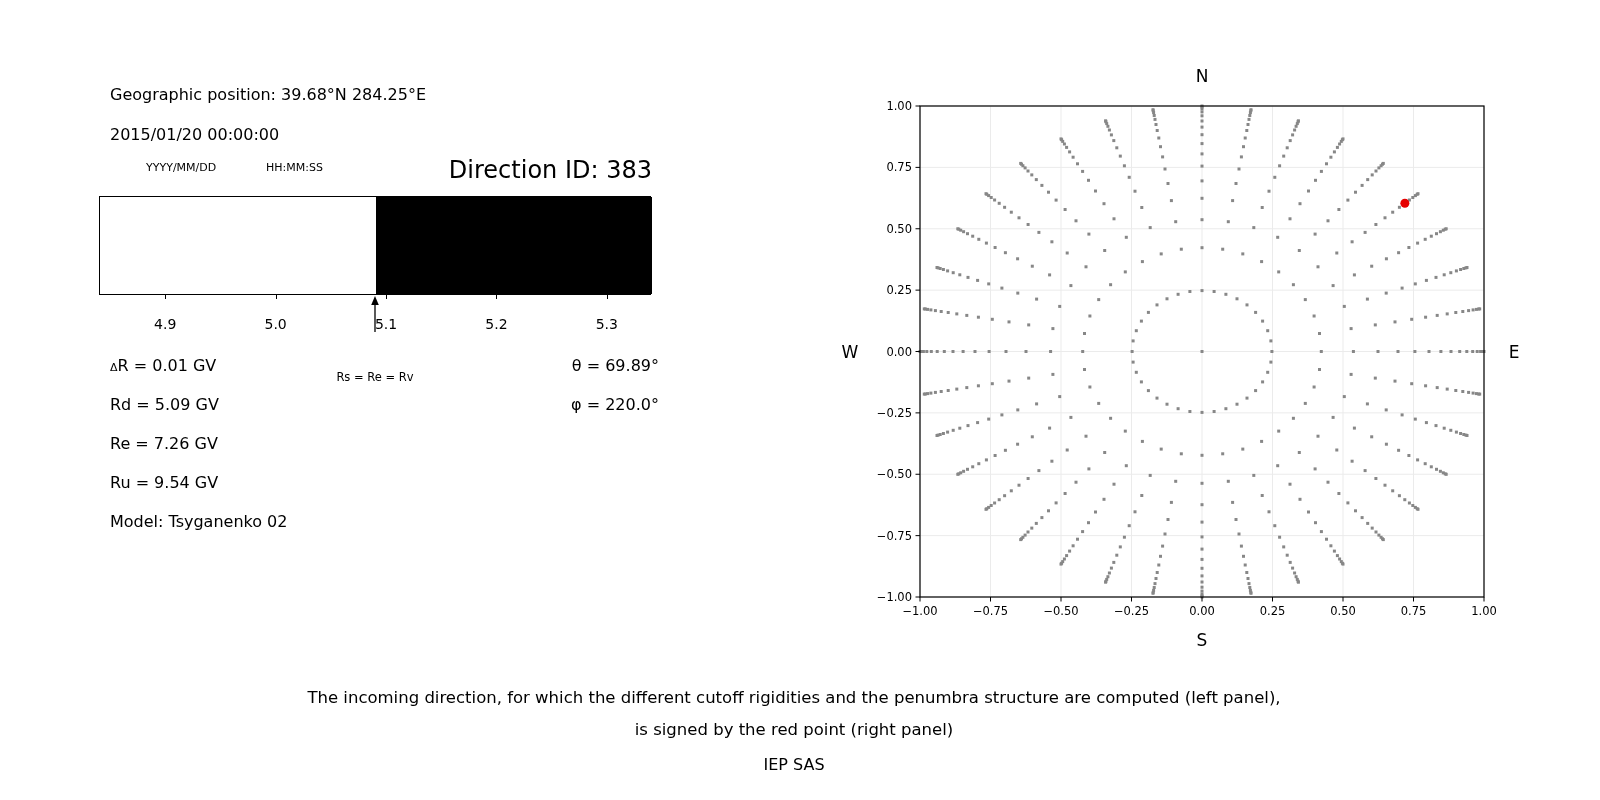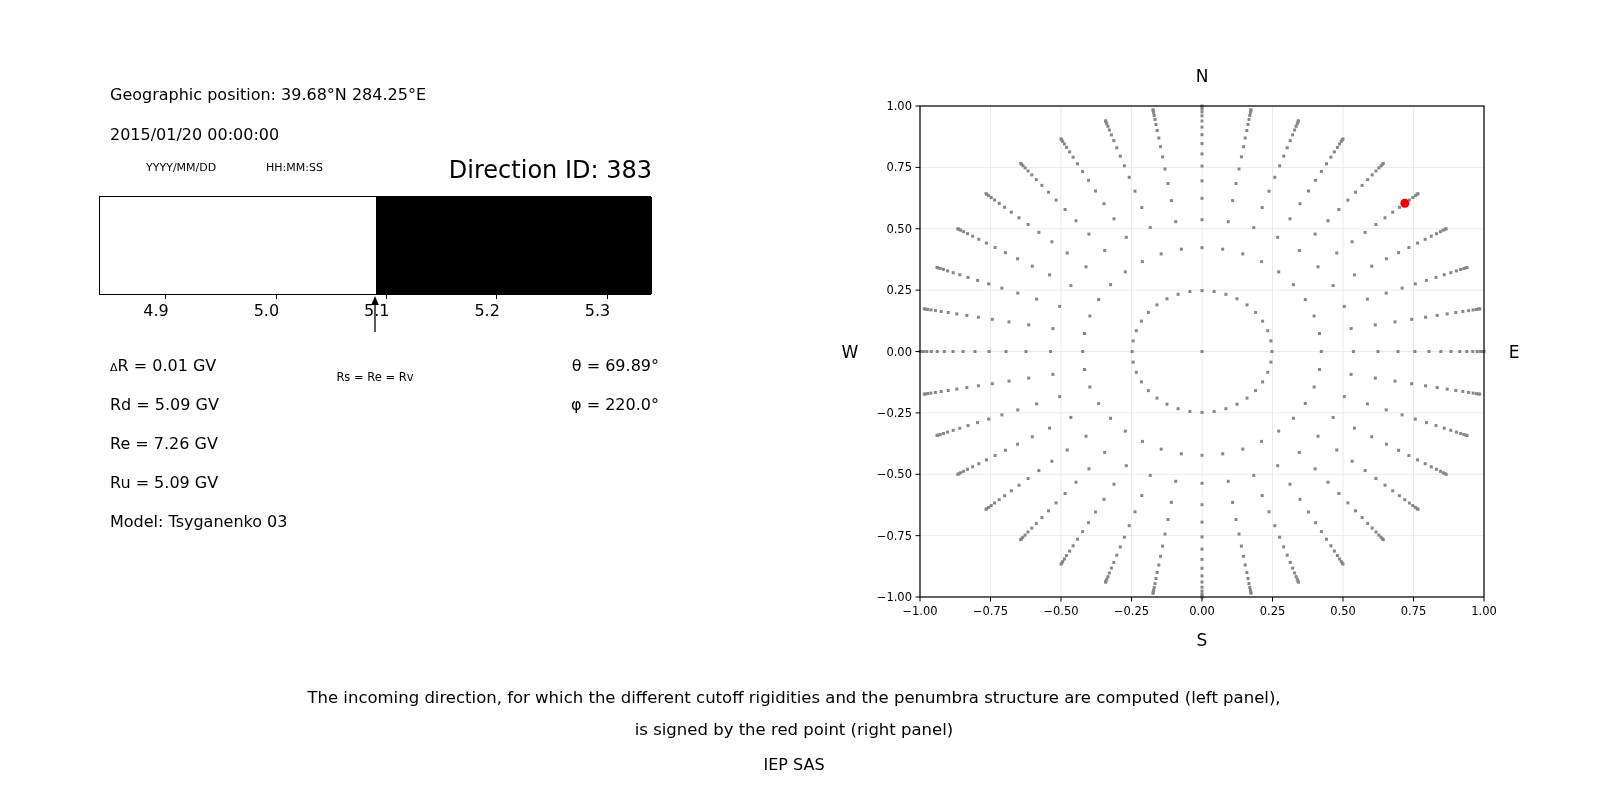--- a/index.html
+++ b/index.html
@@ -14,21 +14,21 @@
   .t11{font-size:11px;line-height:13px;margin-left:44px;}
   .t10{font-size:10.5px;line-height:12px;}
   .right-col{text-align:right;width:200px;}
   #strip-box{
     left:99px;top:196px;width:552px;height:99px;
     border:1.2px solid #000;box-sizing:border-box;background:#fff;
   }
   #strip-segments{position:absolute;left:0;top:0;width:100%;height:100%;}
   .seg{position:absolute;top:0;height:100%;}
   .tickmark{position:absolute;width:1px;height:4px;background:#000;top:295px;}
-  .ticklabel{position:absolute;width:44px;top:301px;font-size:16px;}
+  .ticklabel{position:absolute;width:44px;text-align:center;top:316px;font-size:14px;}
   #strip-arrow{top:296px;}
   #strip-arrow-label{top:330px;width:160px;text-align:center;font-size:11.5px;}
   .cap{left:0;width:1588px;text-align:center;font-size:16.5px;line-height:20px;}
   .greek{font-style:normal;}
   .small-delta{font-size:11px;}
 </style>
 </head>
 <body>
 
 <div class="abs t16" style="left:102px;top:85px;">Geographic position: 39.68°N 284.25°E</div>
@@ -69,23 +69,23 @@
 <div class="abs t16" style="left:102px;top:356px;"><span class="small-delta">Δ</span><span>R = 0.01 GV</span></div>
 
 <div class="abs t16 right-col" style="left:451px;top:356px;"><span class="greek">θ</span><span> = 69.89°</span></div>
 
 <div class="abs t16" style="left:102px;top:395px;">Rd = 5.09 GV</div>
 
 <div class="abs t16 right-col" style="left:451px;top:395px;"><span class="greek">φ</span><span> = 220.0°</span></div>
 
 <div class="abs t16" style="left:102px;top:434px;">Re = 7.26 GV</div>
 
-<div class="abs t16" style="left:102px;top:473px;">Ru = 5.09 GV</div>
-
-<div class="abs t16" style="left:102px;top:512px;">Model: Tsyganenko 03</div>
+<div class="abs t16" style="left:102px;top:473px;">Ru = 9.54 GV</div>
+
+<div class="abs t16" style="left:102px;top:512px;">Model: Tsyganenko 02</div>
 
 <svg id="dirmap" class="abs" style="left:840px;top:60px;" width="700" height="600" viewBox="0 0 700 600">
     <line x1="80" y1="46" x2="80" y2="537" stroke="#ebebeb" stroke-width="1"></line>
     <line x1="150.5" y1="46" x2="150.5" y2="537" stroke="#ebebeb" stroke-width="1"></line>
     <line x1="221" y1="46" x2="221" y2="537" stroke="#ebebeb" stroke-width="1"></line>
     <line x1="291.5" y1="46" x2="291.5" y2="537" stroke="#ebebeb" stroke-width="1"></line>
     <line x1="362" y1="46" x2="362" y2="537" stroke="#ebebeb" stroke-width="1"></line>
     <line x1="432.5" y1="46" x2="432.5" y2="537" stroke="#ebebeb" stroke-width="1"></line>
     <line x1="503" y1="46" x2="503" y2="537" stroke="#ebebeb" stroke-width="1"></line>
     <line x1="573.5" y1="46" x2="573.5" y2="537" stroke="#ebebeb" stroke-width="1"></line>

